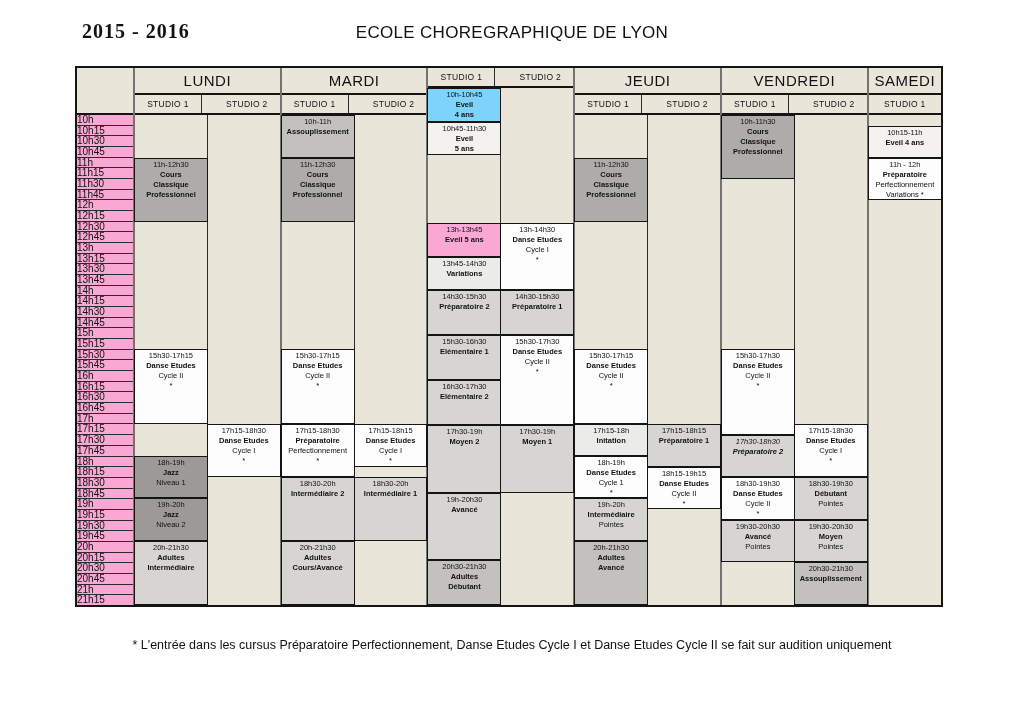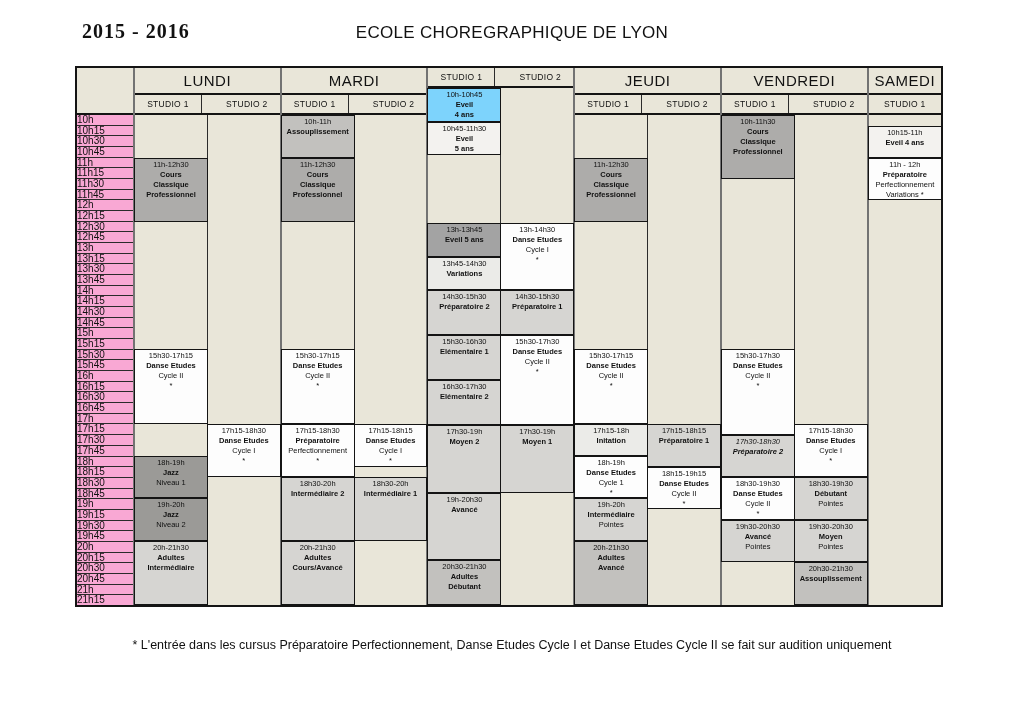--- a/index.html
+++ b/index.html
@@ -214,21 +214,21 @@
             <div class="blk" style="top: 0%; height: 6.52174%; background: #7dd3fc;">
               <div class="line">10h-10h45</div>
               <div class="line b">Eveil</div>
               <div class="line b">4 ans</div>
             </div>
             <div class="blk" style="top: 6.52174%; height: 6.52174%; background: rgb(243, 242, 239);">
               <div class="line">10h45-11h30</div>
               <div class="line b">Eveil</div>
               <div class="line b">5 ans</div>
             </div>
-            <div class="blk" style="top: 26.087%; height: 6.52174%; background: #a3a3a3;">
+            <div class="blk" style="top: 26.087%; height: 6.52174%; background: #f9a8d4;">
               <div class="line">13h-13h45</div>
               <div class="line b">Eveil 5 ans</div>
             </div>
             <div class="blk" style="top: 32.6087%; height: 6.52174%; background: rgb(235, 235, 232);">
               <div class="line">13h45-14h30</div>
               <div class="line b">Variations</div>
             </div>
             <div class="blk" style="top: 39.1304%; height: 8.69565%; background: rgb(214, 213, 210);">
               <div class="line">14h30-15h30</div>
               <div class="line b">Préparatoire 2</div>

